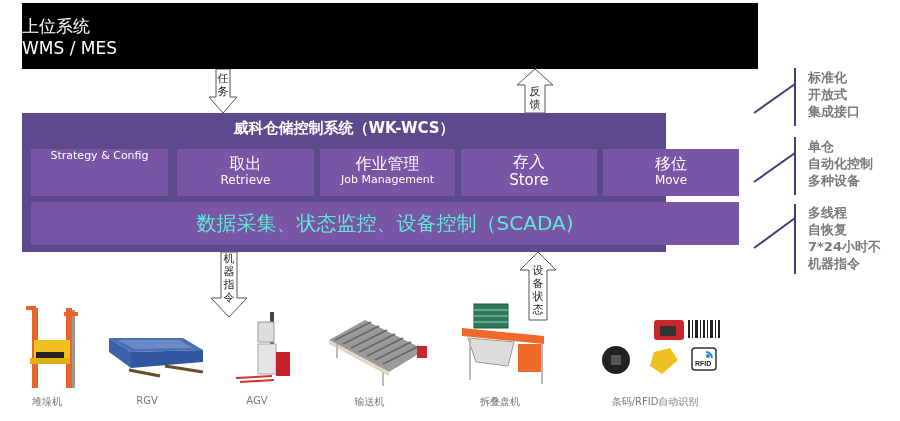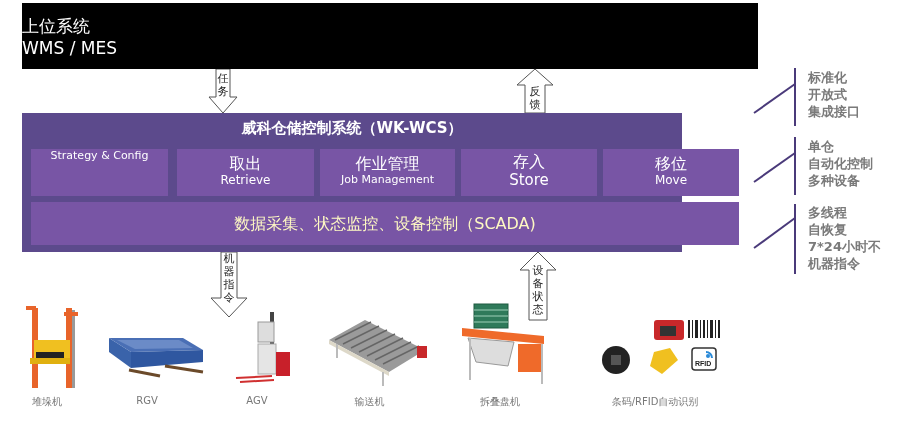--- a/index.html
+++ b/index.html
@@ -1,26 +1,26 @@
 <!DOCTYPE html>
 <html><head>
 <meta charset="utf-8">
 <style>
   html,body{margin:0;padding:0;background:#fff;}
   body{width:900px;height:421px;position:relative;overflow:hidden;font-family:"DejaVu Sans","Liberation Sans",sans-serif;}
   .upper{position:absolute;left:22px;top:3px;width:736px;height:66px;background:#000000;color:#fff;}
   .upper .t1{position:absolute;left:0;right:0;top:13px;font-size:17px;line-height:20px;}
   .upper .t2{position:absolute;left:0;right:0;top:35px;font-size:17px;line-height:20px;}
-  .wcs{position:absolute;left:22px;top:113px;width:644px;height:139px;background:#5c4a8c;padding-left:16px;}
+  .wcs{position:absolute;left:22px;top:113px;width:644px;height:139px;background:#5c4a8c;}
   .wcs .title{position:absolute;left:0;right:0;top:6px;text-align:center;color:#fff;font-weight:bold;font-size:15px;}
   .tile{position:absolute;top:36px;height:47px;background:#7855a5;color:#fff;text-align:center;}
   .tile .cn{display:block;margin-top:5px;font-size:16px;line-height:19px;}
   .tile .en{display:block;font-size:11px;line-height:14px;}
   .tile .en.big{font-size:15px;line-height:18px;}
-  .scada{position:absolute;left:9px;top:89px;width:708px;height:43px;background:#7855a5;color:#fef9c3;text-align:center;font-size:16px;line-height:43px;}
+  .scada{position:absolute;left:9px;top:89px;width:708px;height:43px;background:#7855a5;color:#5eead4;text-align:center;font-size:20px;line-height:43px;}
   .arrow{position:absolute;}
   .arrow svg{position:absolute;left:0;top:0;}
   .arrow .lbl{position:absolute;font-size:11px;line-height:13px;color:#222;width:14px;text-align:center;}
   .side{position:absolute;}
   .side .text{position:absolute;left:14px;color:#7a7a7a;font-weight:bold;font-size:13px;line-height:17px;white-space:nowrap;}
   .equip{position:absolute;top:300px;text-align:center;}
   .equip .lbl{position:absolute;left:0;right:16px;top:95px;font-size:10px;color:#777;white-space:nowrap;}
 </style>
 </head>
 <body>

